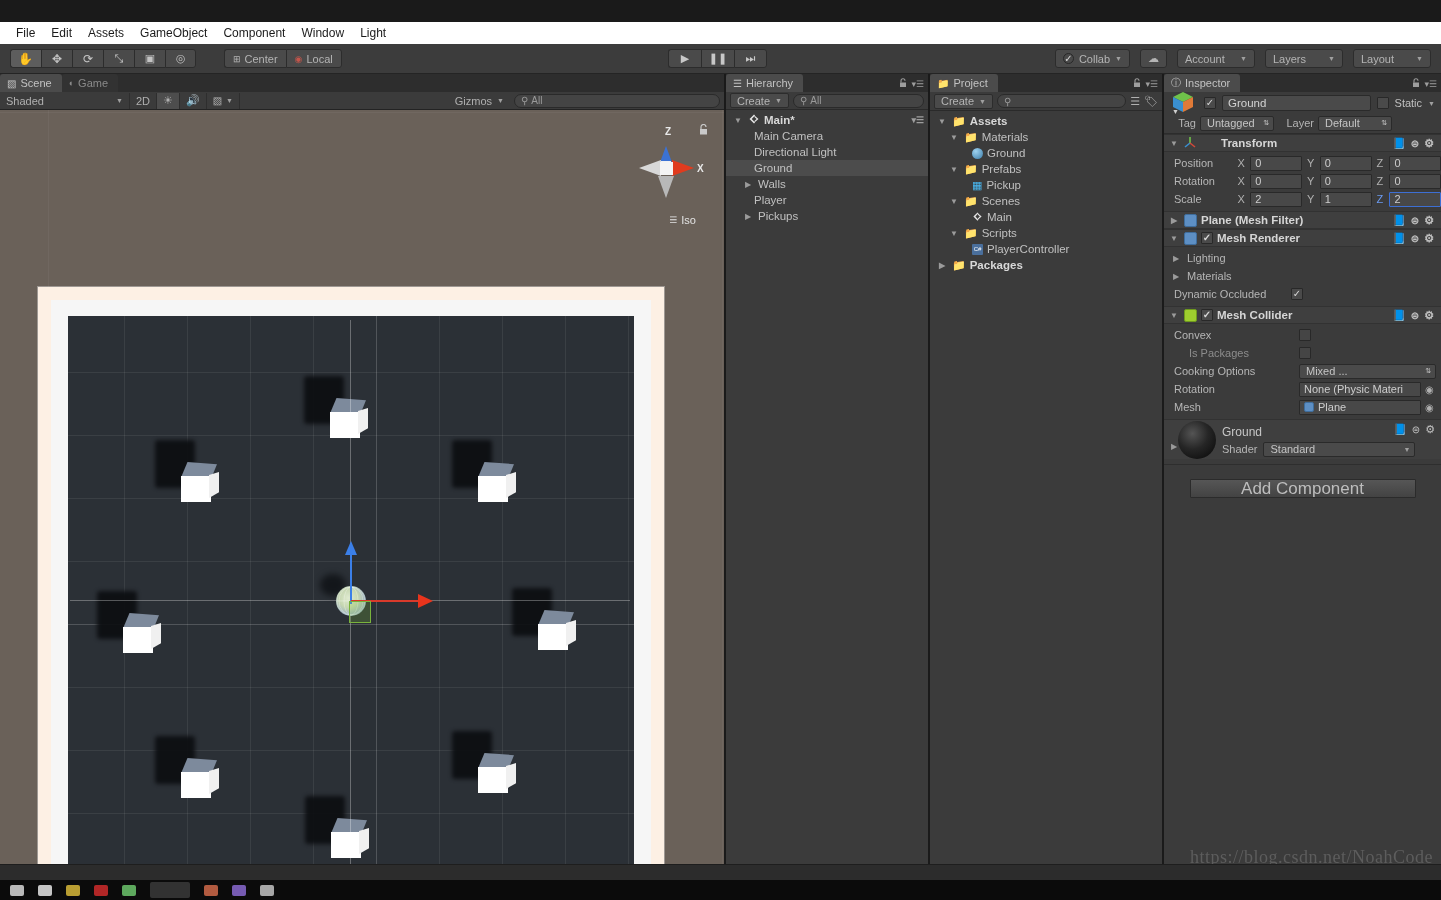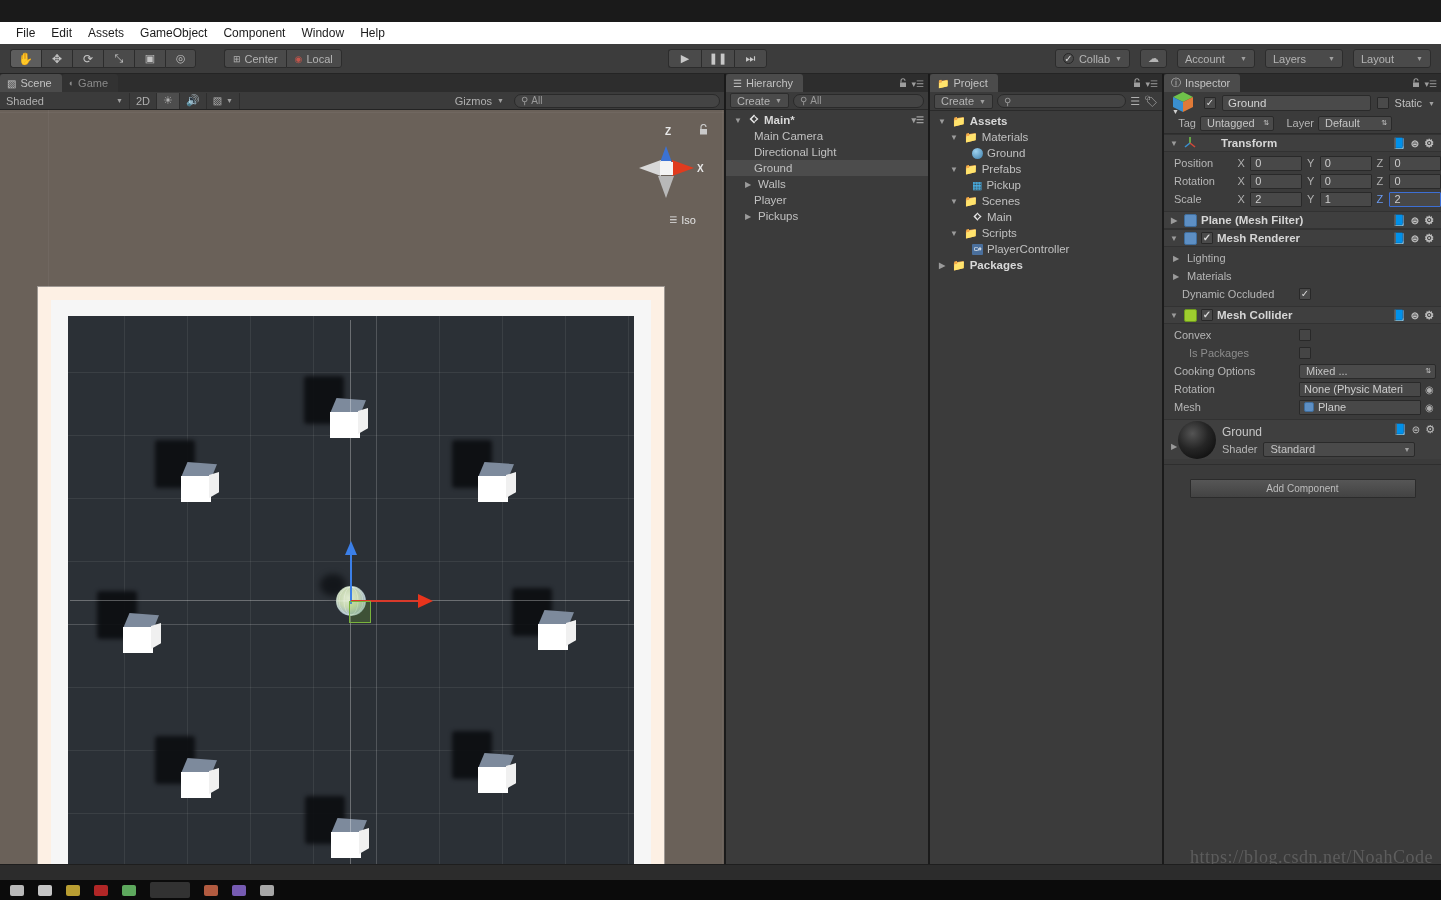--- a/index.html
+++ b/index.html
@@ -243,21 +243,21 @@
   .axis-lbl.focus { color: #6b9bf0; }
   .foldout-row { height: 18px; display: flex; align-items: center; gap: 5px; padding-left: 6px; color: #b6b6b6; font-size: 11px; }
   .mat-header { height: 40px; background: #3f3f3f; border-top: 1px solid #323232; position: relative; display: flex; }
   .matball {
     width: 38px; height: 38px; border-radius: 50%; margin: 1px 6px 0 14px;
     background: radial-gradient(circle at 38% 33%, #545454 0%, #262626 45%, #060606 100%);
   }
   .addcomp {
     width: 226px; height: 19px; margin: 14px auto 0 auto; border-radius: 1px;
     background: linear-gradient(#565656, #434343); border: 1px solid #2b2b2b;
-    display: flex; align-items: center; justify-content: center; color: #bdbdbd; font-size: 10px;
+    display: flex; align-items: center; justify-content: center; color: #bdbdbd; font-size: 17px;
   }
   .icon-sq { width: 13px; height: 13px; border-radius: 2px; }
 
   
   .watermark {
     position: absolute; right: 8px; bottom: 32px; color: #5d5d5d; font-size: 18px;
     font-family: "Liberation Serif", serif; letter-spacing: 0.5px;
   }
   .statusbar { position: absolute; left: 0; bottom: 20px; width: 1441px; height: 16px; background: #2c2c2c; border-top: 1px solid #1e1e1e; }
   .taskbar { position: absolute; left: 0; bottom: 0; width: 1441px; height: 20px; background: #0b0b0b; display: flex; align-items: center; gap: 14px; padding-left: 10px; }
@@ -270,21 +270,21 @@
 <div class="app">
 
 
   <div class="menubar">
     <span class="mi">File</span>
     <span class="mi">Edit</span>
     <span class="mi">Assets</span>
     <span class="mi">GameObject</span>
     <span class="mi">Component</span>
     <span class="mi">Window</span>
-    <span class="mi">Help</span>
+    <span class="mi">Light</span>
   </div>
 
   <div class="toolbar">
     <div class="tgroup">
       <div class="tbtn on">
           <span style="font-size:12px">✋</span>
         </div>
       <div class="tbtn">
           <span style="font-size:12px">✥</span>
         </div>
@@ -767,21 +767,21 @@
     </div>
     <div class="comp-body">
       <div class="foldout-row">
         <span class="tw">▶</span>
         <span>Lighting</span>
       </div>
       <div class="foldout-row">
         <span class="tw">▶</span>
         <span>Materials</span>
       </div>
-      <div class="frow" style="padding-left:18px">
+      <div class="frow" style="padding-left:10px">
         <span class="flabel" style="width:117px">Dynamic Occluded</span>
         <span class="chk">✓</span>
       </div>
     </div>
 
     <div class="comp-header">
       <span class="tw">▼</span>
       <span class="icon-sq" style="background:#9ece2e;border:1px solid #6f9a1e"></span>
       <span class="chk">✓</span>
       <span>Mesh Collider</span>

